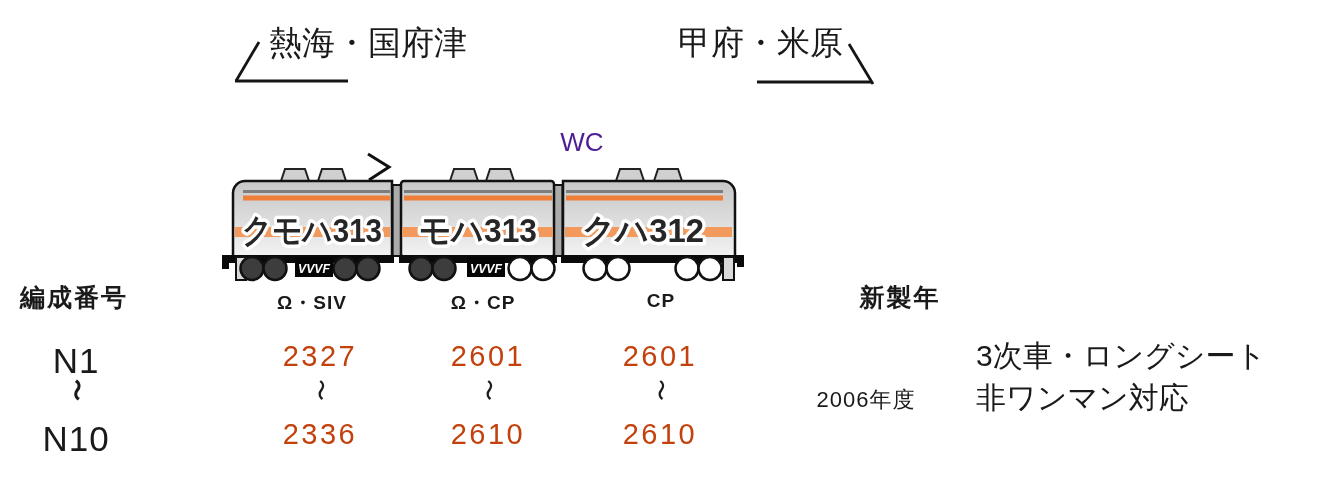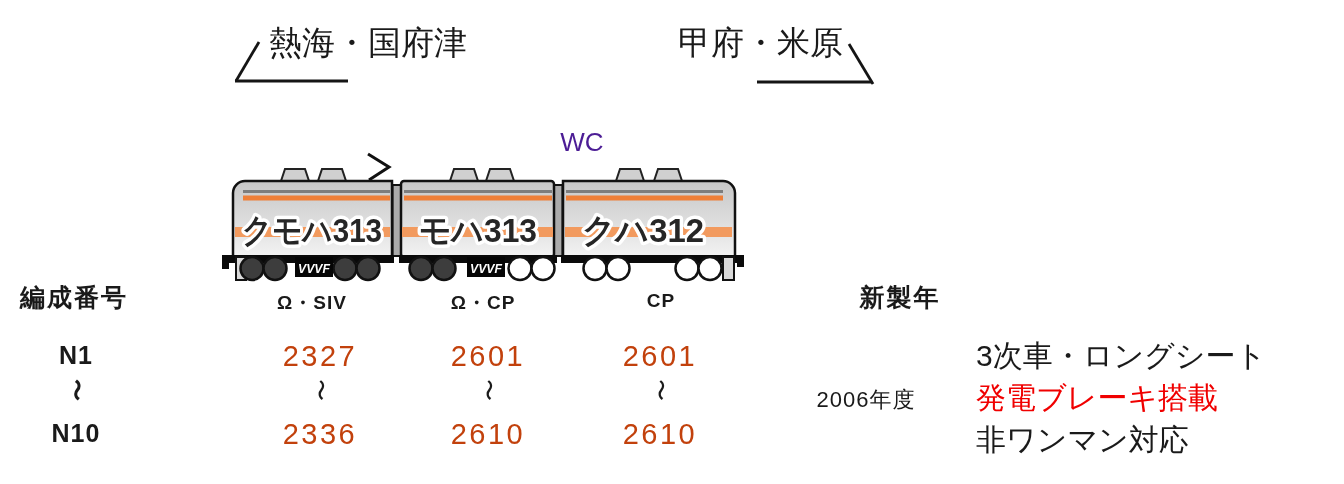--- a/index.html
+++ b/index.html
@@ -11,21 +11,21 @@
   
   .dir-label{font-size:33px;font-weight:500;letter-spacing:0px;white-space:nowrap;}
   
   .wc{width:60px;text-align:center;font-size:26px;color:#4c1d95;font-weight:500;}
   
   .hdr{font-weight:bold;font-size:25px;text-align:center;letter-spacing:2px;white-space:nowrap;}
   .eq-label{font-weight:bold;font-size:19px;text-align:center;width:140px;letter-spacing:1px;}
   
   .col{width:140px;text-align:center;white-space:nowrap;}
   .num{font-size:29px;letter-spacing:2.5px;color:#c2410c;}
-  .formation-id{font-size:25px;font-weight:bold;letter-spacing:1px;}
+  .formation-id{font-size:35px;font-weight:normal;letter-spacing:1px;}
   .tilde{display:inline-block;transform:rotate(90deg);font-size:22px;line-height:22px;}
   .tilde.bold{font-weight:bold;}
   .year-val{width:152px;text-align:center;font-size:22px;letter-spacing:1px;}
   .note-line{font-size:30px;line-height:42px;white-space:nowrap;}
   .note-red{color:#f00000;}
   svg text{font-family:"Liberation Sans","DejaVu Sans",sans-serif;}
 </style>
 </head>
 <body>
 
@@ -146,15 +146,14 @@
 <div class="abs col num" style="left:418px;top:418px;">2610</div>
 
 <div class="abs col num" style="left:590px;top:340px;">2601</div>
 <div class="abs col" style="left:590px;top:379px;"><span class="tilde">〜</span></div>
 <div class="abs col num" style="left:590px;top:418px;">2610</div>
 
 <div class="abs year-val" style="left:790px;top:385px;">2006年度</div>
 
 <div class="abs" style="left:976px;top:335px;">
   <div class="note-line">3次車・ロングシート</div>
-  <div class="note-line note-red">発電ブレーキ搭載</div>
   <div class="note-line">非ワンマン対応</div>
 </div>
 
 </body></html>

